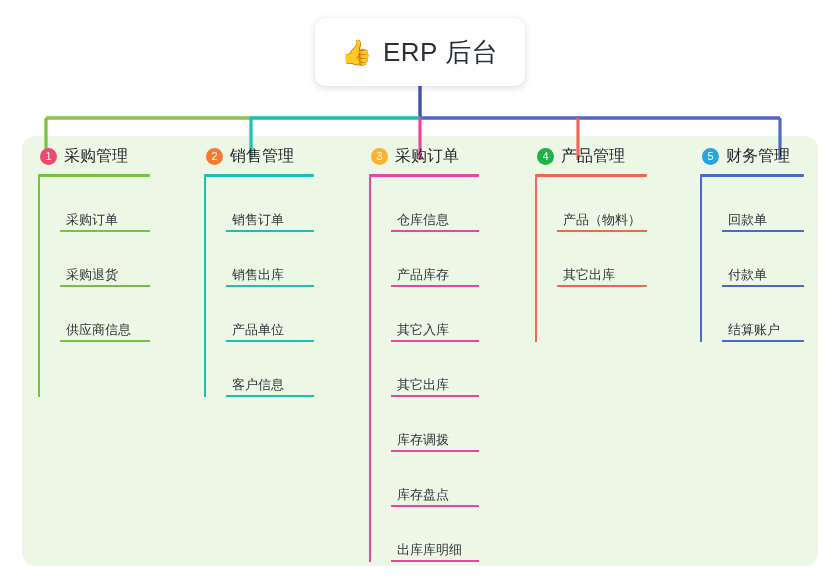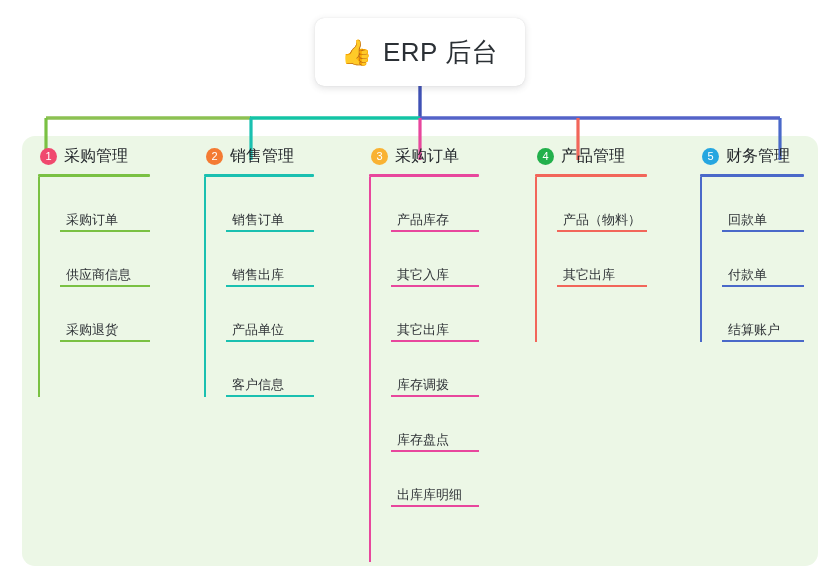--- a/index.html
+++ b/index.html
@@ -117,30 +117,30 @@
         <div class="items">
           <div class="stem" style="background: rgb(122, 193, 67); height: 220px;"></div>
           <div class="item">
             <div class="item-inner">
               <span class="item-label">采购订单</span>
               <div class="item-underline" style="background: rgb(122, 193, 67); width: 90px;"></div>
             </div>
           </div>
           <div class="item">
             <div class="item-inner">
+              <span class="item-label">采购退货</span>
+              <div class="item-underline" style="background: rgb(122, 193, 67); width: 90px;"></div>
+            </div>
+          </div>
+          <div class="item">
+            <div class="item-inner">
               <span class="item-label">供应商信息</span>
               <div class="item-underline" style="background: rgb(122, 193, 67); width: 90px;"></div>
             </div>
           </div>
-          <div class="item">
-            <div class="item-inner">
-              <span class="item-label">采购退货</span>
-              <div class="item-underline" style="background: rgb(122, 193, 67); width: 90px;"></div>
-            </div>
-          </div>
         </div>
       </div>
       <div class="col" style="left: 204px;">
         <div class="col-head">
           <span class="badge" style="background: rgb(244, 123, 51);">2</span>
           <span class="head-label">销售管理</span>
         </div>
         <div class="head-rule" style="width: 110px; background: rgb(26, 192, 176);"></div>
         <div class="items">
           <div class="stem" style="background: rgb(26, 192, 176); height: 220px;"></div>
@@ -173,20 +173,26 @@
       <div class="col" style="left: 369px;">
         <div class="col-head">
           <span class="badge" style="background: rgb(249, 178, 51);">3</span>
           <span class="head-label">采购订单</span>
         </div>
         <div class="head-rule" style="width: 110px; background: rgb(232, 71, 157);"></div>
         <div class="items">
           <div class="stem" style="background: rgb(232, 71, 157); height: 385px;"></div>
           <div class="item">
             <div class="item-inner">
+              <span class="item-label">仓库信息</span>
+              <div class="item-underline" style="background: rgb(232, 71, 157); width: 88px;"></div>
+            </div>
+          </div>
+          <div class="item">
+            <div class="item-inner">
               <span class="item-label">产品库存</span>
               <div class="item-underline" style="background: rgb(232, 71, 157); width: 88px;"></div>
             </div>
           </div>
           <div class="item">
             <div class="item-inner">
               <span class="item-label">其它入库</span>
               <div class="item-underline" style="background: rgb(232, 71, 157); width: 88px;"></div>
             </div>
           </div>

